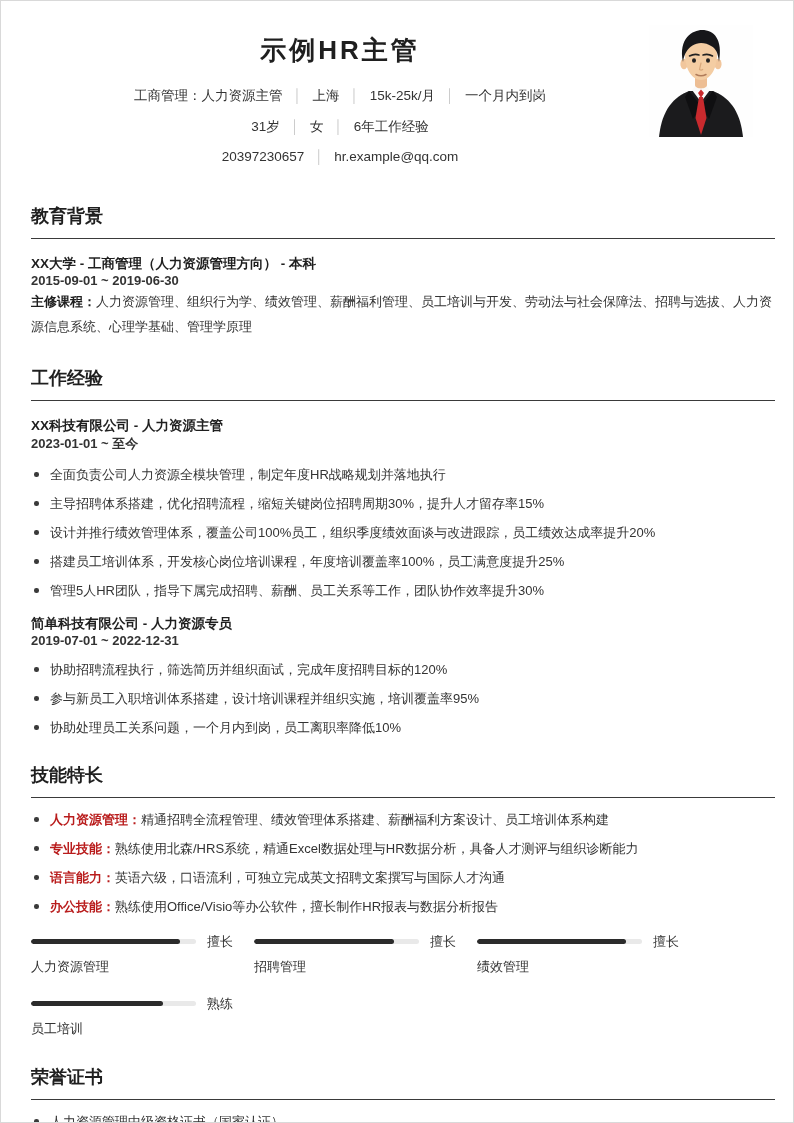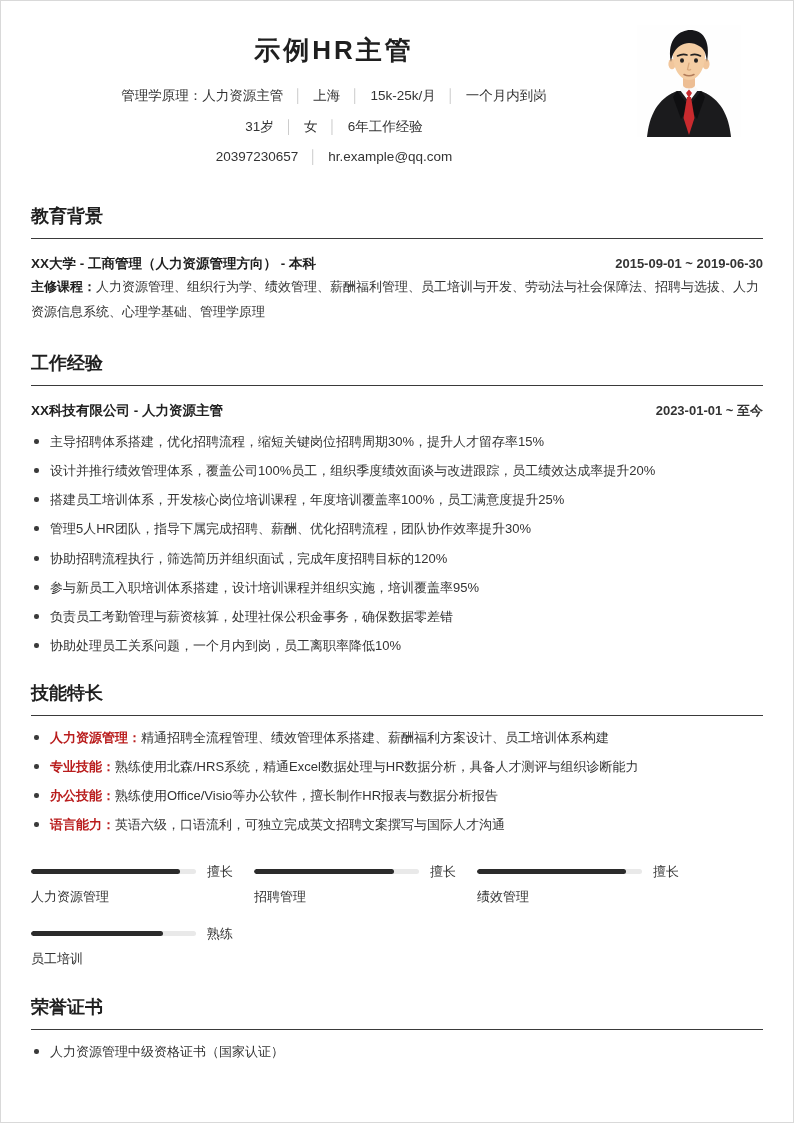--- a/index.html
+++ b/index.html
@@ -6,21 +6,21 @@
   * { box-sizing: border-box; }
   html,body { margin:0; padding:0; background:#ffffff; }
   .page {
     position:relative;
     width:794px; height:1123px;
     margin:0 auto;
     border:1px solid #d9d9d9;
     background:#ffffff;
     font-family:"Liberation Sans", sans-serif;
     color:#333333;
-    padding:20px 30px 0 30px;
+    padding:20px 18px 0 30px;
     overflow:hidden;
   }
   
   .header { display:flex; align-items:flex-start; }
   .header-main { flex:1 1 auto; text-align:center; padding-top:12px; }
   .name {
     font-size:26px; font-weight:bold; color:#1f1f1f;
     letter-spacing:3px; margin:0 0 19px 0;
   }
   .contact-line { font-size:13.5px; color:#333; margin-bottom:13px; white-space:nowrap; }
@@ -30,58 +30,58 @@
     content:"│"; color:#c9c9c9; font-weight:normal;
     margin:0 11px; font-size:13px;
   }
   .photo-wrap { flex:0 0 104px; width:104px; height:112px; margin:4px 22px 0 0; }
   
   .section-title {
     font-size:18px; font-weight:bold; color:#1f1f1f;
     margin:27px 0 0 0; padding-bottom:10px;
     border-bottom:1px solid #3a3a3a;
   }
-  .row-between { display:flex; justify-content:space-between; align-items:baseline; }
+  .row-between { display:flex; justify-content:space-between; align-items:baseline;flex-direction:column; }
   .entry-head { margin-top:16px; }
   .entry-title { font-size:13.5px; font-weight:bold; color:#1f1f1f; }
   .entry-date { font-size:13px; color:#333; font-weight:bold; }
   .kv { font-size:13px; line-height:25px; margin-top:9px; }
   .kv b { color:#1f1f1f; }
   
   ul.bullets { margin:13px 0 0 0; padding:0; list-style:none; }
   ul.bullets li {
     position:relative; padding-left:19px;
     font-size:13px; line-height:17px; margin-bottom:12px;
   }
   ul.bullets li::before {
     content:""; position:absolute; left:3px; top:6px;
     width:4.5px; height:4.5px; border-radius:50%; background:#3a3a3a;
   }
   ul.bullets li b { color:#b91c1c; }
   
   .bars {
     display:grid; grid-template-columns:repeat(3, 223px);
-    margin-top:32px; row-gap:21px;
+    margin-top:20px; row-gap:21px;
   }
   .bar-row { display:flex; align-items:center; height:13px; }
   .bar-track { width:165px; height:5px; background:#e9e9e9; border-radius:3px; overflow:hidden; }
   .bar-fill { height:5px; background:#2b2b2b; border-radius:3px; }
   .bar-level { margin-left:11px; font-size:13px; color:#333; }
   .bar-name { margin-top:10px; font-size:13px; color:#333; }
 </style>
 </head>
 <body>
 
 <div class="page">
 
   <div class="header">
     <div class="header-main">
       <h1 class="name">示例HR主管</h1>
       <div class="contact-line">
-        <span class="lbl">管理学原理：</span><span><span class="ci">人力资源主管</span><span class="ci">上海</span><span class="ci">15k-25k/月</span><span class="ci">一个月内到岗</span></span>
+        <span class="lbl">工商管理：</span><span><span class="ci">人力资源主管</span><span class="ci">上海</span><span class="ci">15k-25k/月</span><span class="ci">一个月内到岗</span></span>
       </div>
       <div class="contact-line">
         <span><span class="ci">31岁</span><span class="ci">女</span><span class="ci">6年工作经验</span></span>
       </div>
       <div class="contact-line">
         <span><span class="ci">20397230657</span><span class="ci">hr.example@qq.com</span></span>
       </div>
     </div>
     <div class="photo-wrap">
       <svg viewBox="0 0 104 112" width="104" height="112">
@@ -117,48 +117,52 @@
   <h2 class="section-title">工作经验</h2>
   <div>
 
       <div class="job">
         <div class="row-between entry-head">
           <span class="entry-title">XX科技有限公司 - 人力资源主管</span>
           <span class="entry-date">2023-01-01 ~ 至今</span>
         </div>
         <ul class="bullets">
 
+        <li>全面负责公司人力资源全模块管理，制定年度HR战略规划并落地执行</li>
           <li>主导招聘体系搭建，优化招聘流程，缩短关键岗位招聘周期30%，提升人才留存率15%</li>
           <li>设计并推行绩效管理体系，覆盖公司100%员工，组织季度绩效面谈与改进跟踪，员工绩效达成率提升20%</li>
           <li>搭建员工培训体系，开发核心岗位培训课程，年度培训覆盖率100%，员工满意度提升25%</li>
-          <li>管理5人HR团队，指导下属完成招聘、薪酬、优化招聘流程，团队协作效率提升30%</li>
+          <li>管理5人HR团队，指导下属完成招聘、薪酬、员工关系等工作，团队协作效率提升30%</li>
         </ul>
       </div>
 
       <div class="job">
+        <div class="row-between entry-head">
+          <span class="entry-title">简单科技有限公司 - 人力资源专员</span>
+          <span class="entry-date">2019-07-01 ~ 2022-12-31</span>
+        </div>
         <ul class="bullets">
 
         <li>协助招聘流程执行，筛选简历并组织面试，完成年度招聘目标的120%</li>
           <li>参与新员工入职培训体系搭建，设计培训课程并组织实施，培训覆盖率95%</li>
-          <li>负责员工考勤管理与薪资核算，处理社保公积金事务，确保数据零差错</li>
           <li>协助处理员工关系问题，一个月内到岗，员工离职率降低10%</li>
         </ul>
       </div>
     </div>
 
   <h2 class="section-title">技能特长</h2>
   <ul class="bullets">
 
       <li><b>人力资源管理：</b><span>精通招聘全流程管理、绩效管理体系搭建、薪酬福利方案设计、员工培训体系构建</span></li>
 
       <li><b>专业技能：</b><span>熟练使用北森/HRS系统，精通Excel数据处理与HR数据分析，具备人才测评与组织诊断能力</span></li>
 
+      <li><b>语言能力：</b><span>英语六级，口语流利，可独立完成英文招聘文案撰写与国际人才沟通</span></li>
+
       <li><b>办公技能：</b><span>熟练使用Office/Visio等办公软件，擅长制作HR报表与数据分析报告</span></li>
-
-      <li><b>语言能力：</b><span>英语六级，口语流利，可独立完成英文招聘文案撰写与国际人才沟通</span></li>
     </ul>
   <div class="bars">
 
       <div class="bar-cell">
         <div class="bar-row">
           <div class="bar-track">
             <div class="bar-fill" style="width: 90%;"></div>
           </div>
           <span class="bar-level">擅长</span>
         </div>

